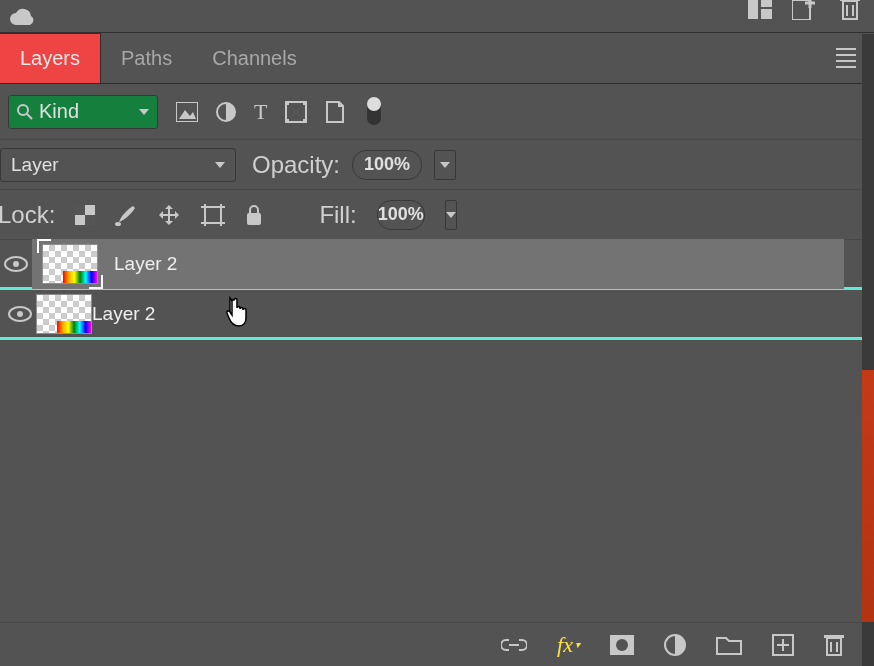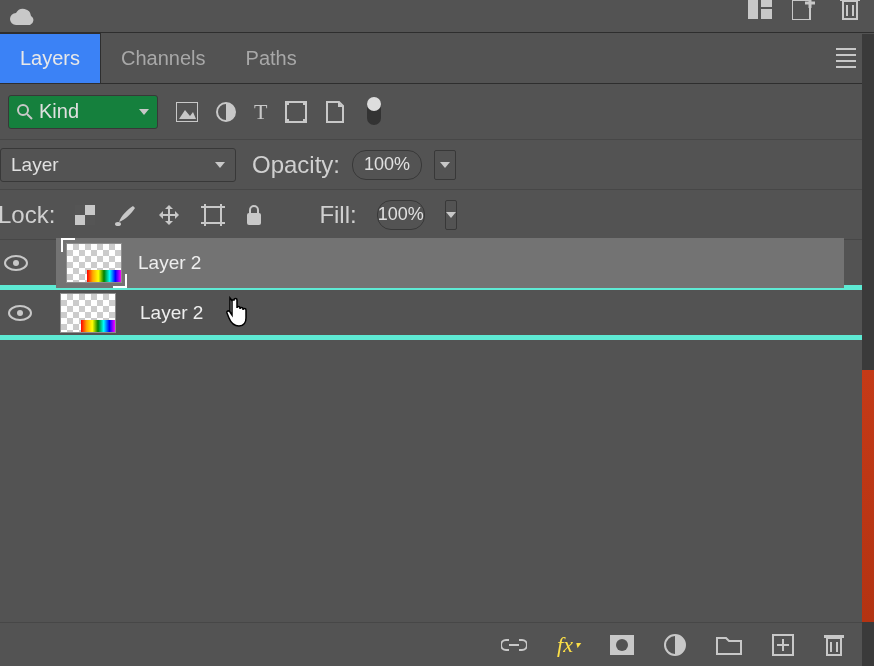--- a/index.html
+++ b/index.html
@@ -3,37 +3,37 @@
 <meta charset="utf-8">
 <style>
 * { margin:0; padding:0; box-sizing:border-box; font-family:-apple-system,Helvetica,Arial,sans-serif; user-select:none; }
 body { width:874px; height:666px; background:#535353; overflow:hidden; position:relative; }
 .topbar { height:32px; background:#535353; display:flex; align-items:center; padding:0 10px; position:relative; }
 .cloud { color:#c8c8c8; }
 .topbar-right { position:absolute; right:14px; top:-4px; display:flex; gap:20px; align-items:center; }
 .ic { display:inline-flex; align-items:center; justify-content:center; color:#c8c8c8; }
 .tabs { height:52px; border-top:1px solid #2e2e2e; border-bottom:1px solid #2e2e2e; display:flex; align-items:stretch; background:#535353; position:relative; }
 .tab { padding:0 20px; display:flex; align-items:center; color:#a8a8a8; font-size:20px; cursor:pointer; }
-.tab.active { background:#3b82f6; color:#e8e8e8; border-top:1px solid #2e2e2e; border-right:1px solid #2e2e2e;}
+.tab.active { background:#ef4444; color:#e8e8e8; border-top:1px solid #2e2e2e; border-right:1px solid #2e2e2e;}
 .hamb { position:absolute; right:18px; top:50%; transform:translateY(-50%); display:flex; flex-direction:column; gap:4px; cursor:pointer; }
 .hamb span { width:20px; height:2px; background:#c8c8c8; display:block; }
 .filter-row { height:56px; display:flex; align-items:center; padding:0 8px; gap:18px; border-bottom:1px solid #474747; }
 .kind-sel { width:150px; height:34px; border:1px solid #383838; background:#15803d; display:flex; align-items:center; padding:0 8px; justify-content:space-between; color:#e0e0e0; border-radius:3px; }
 .chev { border-left:5px solid transparent; border-right:5px solid transparent; border-top:6px solid #c8c8c8; }
 .toggle { width:14px; height:26px; background:#333; border-radius:7px; position:relative; margin-left:4px; }
 .toggle::after { content:""; width:14px; height:14px; background:#ddd; border-radius:50%; position:absolute; top:-2px; left:0; }
 .blend-row { height:50px; display:flex; align-items:center; padding:0 0 0 0; gap:12px; border-bottom:1px solid #474747; }
 .blend-sel { width:236px; height:34px; border:1px solid #383838; display:flex; align-items:center; padding:0 10px; justify-content:space-between; color:#e0e0e0; border-radius:3px; margin-right:4px;}
 .lbl { color:#d0d0d0; font-size:24px; }
-.val-box { width:70px; height:30px; border:1px solid #383838; display:flex; align-items:center; justify-content:center; color:#e0e0e0; font-size:18px; border-radius:14px; }
+.val-box { width:70px; height:30px; border:1px solid #383838; display:flex; align-items:center; justify-content:center; color:#e0e0e0; font-size:18px; border-radius:14px;font-weight:bold; }
 .dd-btn { width:22px; height:30px; border:1px solid #383838; display:flex; align-items:center; justify-content:center; border-radius:2px; }
 .lock-row { height:50px; display:flex; align-items:center; gap:20px; padding-left:0; border-bottom:1px solid #474747; }
 .lockstrip { display:flex; gap:20px; align-items:center; }
 .layers { background:#535353; position:relative; }
-.layer { height:50px; display:flex; align-items:center; gap:24px; padding-left:4px; border-bottom:5px solid #5eead4; position:relative; }
+.layer { height:50px; display:flex; align-items:center; gap:0; padding-left:4px; border-bottom:3px solid #5eead4; position:relative; }
 .eye { width:32px; display:flex; justify-content:center; }
 .thumb { width:56px; height:40px; border:1px solid #8e8e8e; background:#fff; position:relative; }
 .thumb.sel-mark::before,.thumb.sel-mark::after { content:""; position:absolute; width:12px; height:12px; border:2px solid #fff; }
 .thumb.sel-mark::before { top:-6px; left:-6px; border-right:none; border-bottom:none; }
 .thumb.sel-mark::after { bottom:-6px; right:-6px; border-left:none; border-top:none; }
 .thumb.checker { background:repeating-conic-gradient(#ccc 0 25%,#fff 0 50%) 0 0/12px 12px; }
 .rainbow { position:absolute; right:0; bottom:0; width:34px; height:12px; background:linear-gradient(90deg,red,orange,yellow,green,cyan,blue,magenta); }
 .lname { color:#eee; font-size:19px; }
 .lockend { position:absolute; right:24px; }
 .bottombar { position:absolute; bottom:0; left:0; right:0; height:44px; display:flex; align-items:center; justify-content:flex-end; gap:30px; padding-right:30px; background:#535353; border-top:1px solid #474747; }
@@ -72,22 +72,22 @@
           <rect x="0" y="2" width="20" height="3" fill="#c8c8c8"></rect>
           <line x1="7" y1="9" x2="7" y2="20" stroke="#c8c8c8" stroke-width="2"></line>
           <line x1="13" y1="9" x2="13" y2="20" stroke="#c8c8c8" stroke-width="2"></line>
         </svg>
     </span>
   </div>
 </div>
 
 <div class="tabs">
   <div class="tab active">Layers</div>
+  <div class="tab">Paths</div>
   <div class="tab">Channels</div>
-  <div class="tab">Paths</div>
   <div class="hamb">
       <span></span>
       <span></span>
       <span></span>
       <span></span>
     </div>
 </div>
 
 <div class="filter-row">
   <div class="kind-sel">

